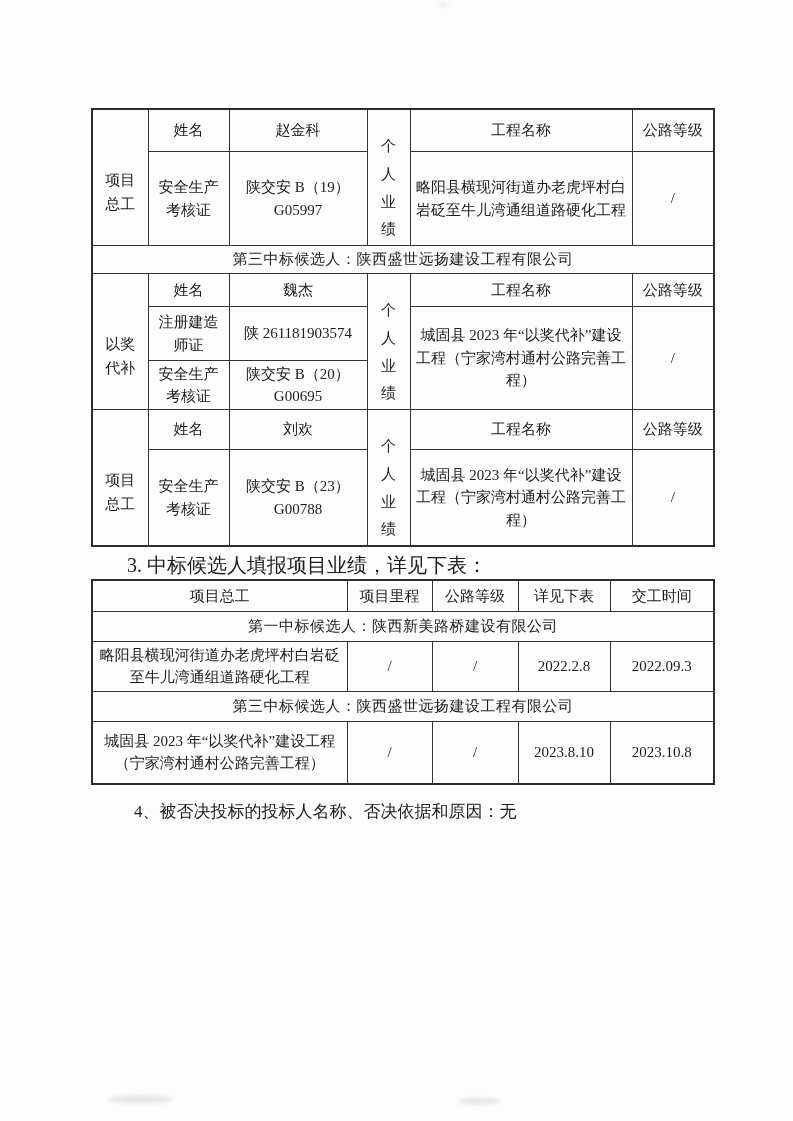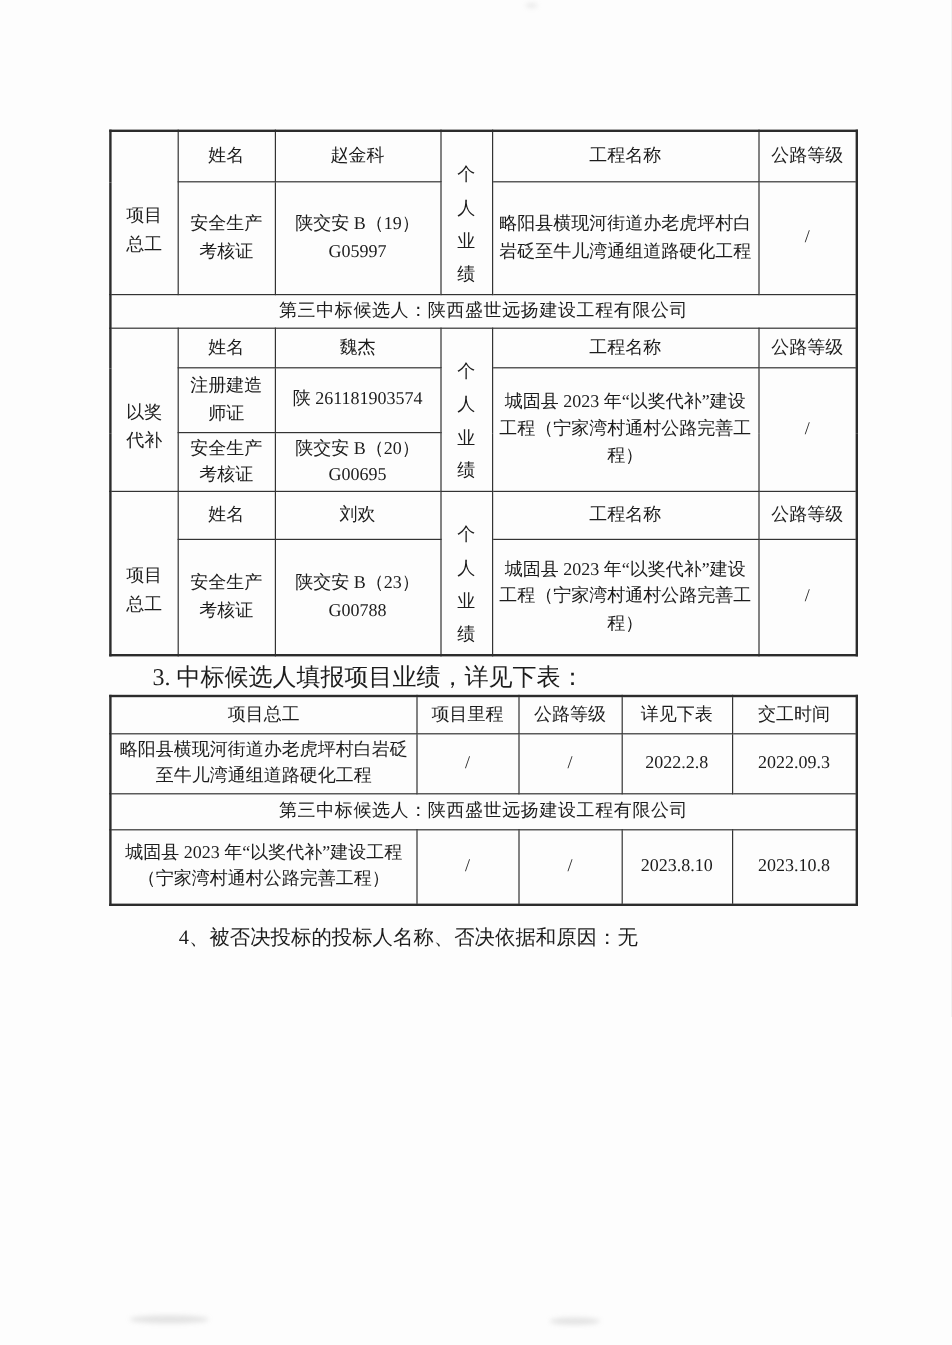--- a/index.html
+++ b/index.html
@@ -31,21 +31,21 @@
 
   tr.h32{height:32px} tr.h70{height:70px} tr.h28{height:28px}
   tr.h33{height:33px} tr.h48{height:48px} tr.h49{height:49px}
   tr.h30{height:30px} tr.h72{height:72px}
   tr.h31{height:31px} tr.h94{height:94px} tr.h50{height:50px} tr.h63{height:63px}
 
   .role span{display:inline-block;width:2em;line-height:1.55;margin-top:30px;}
   .vtext{display:inline-block;width:1.15em;word-break:break-all;line-height:1.85;font-size:15px;margin-top:22px;}
   .sep td{letter-spacing:.5px;margin-left:23px;}
   .heading{font-size:20px;line-height:22px;margin:7px 0 3px 0;text-indent:36px;}
-  .para{width:622px;font-size:17px;line-height:29px;margin:16px;text-align:justify;text-indent:42px;}
+  .para{width:622px;font-size:17px;line-height:29px;margin:1px;text-align:justify;text-indent:42px;}
   .s4{margin-top:12px;}
   .artifact{position:absolute;background:rgba(125,125,125,.20);border-radius:50%;filter:blur(2px);}
   .a1{left:108px;top:1096px;width:66px;height:7px;}
   .a2{left:458px;top:1098px;width:42px;height:6px;}
   .a3{left:438px;top:3px;width:10px;height:3px;background:rgba(150,150,150,.25);}
 </style>
 </head>
 <body>
 
 <div class="page">
@@ -128,20 +128,23 @@
           <col class="c-end">
       </colgroup>
       <tbody>
           <tr class="h31">
         <td>项目总工</td>
         <td>项目里程</td>
         <td>公路等级</td>
         <td>详见下表</td>
         <td>交工时间</td>
       </tr>
+      <tr class="h30 sep">
+        <td colspan="5">第一中标候选人：陕西新美路桥建设有限公司</td>
+      </tr>
       <tr class="h50">
         <td>略阳县横现河街道办老虎坪村白岩砭至牛儿湾通组道路硬化工程</td>
         <td>/</td>
         <td>/</td>
         <td>2022.2.8</td>
         <td>2022.09.3</td>
       </tr>
       <tr class="h30 sep">
         <td colspan="5">第三中标候选人：陕西盛世远扬建设工程有限公司</td>
       </tr>

